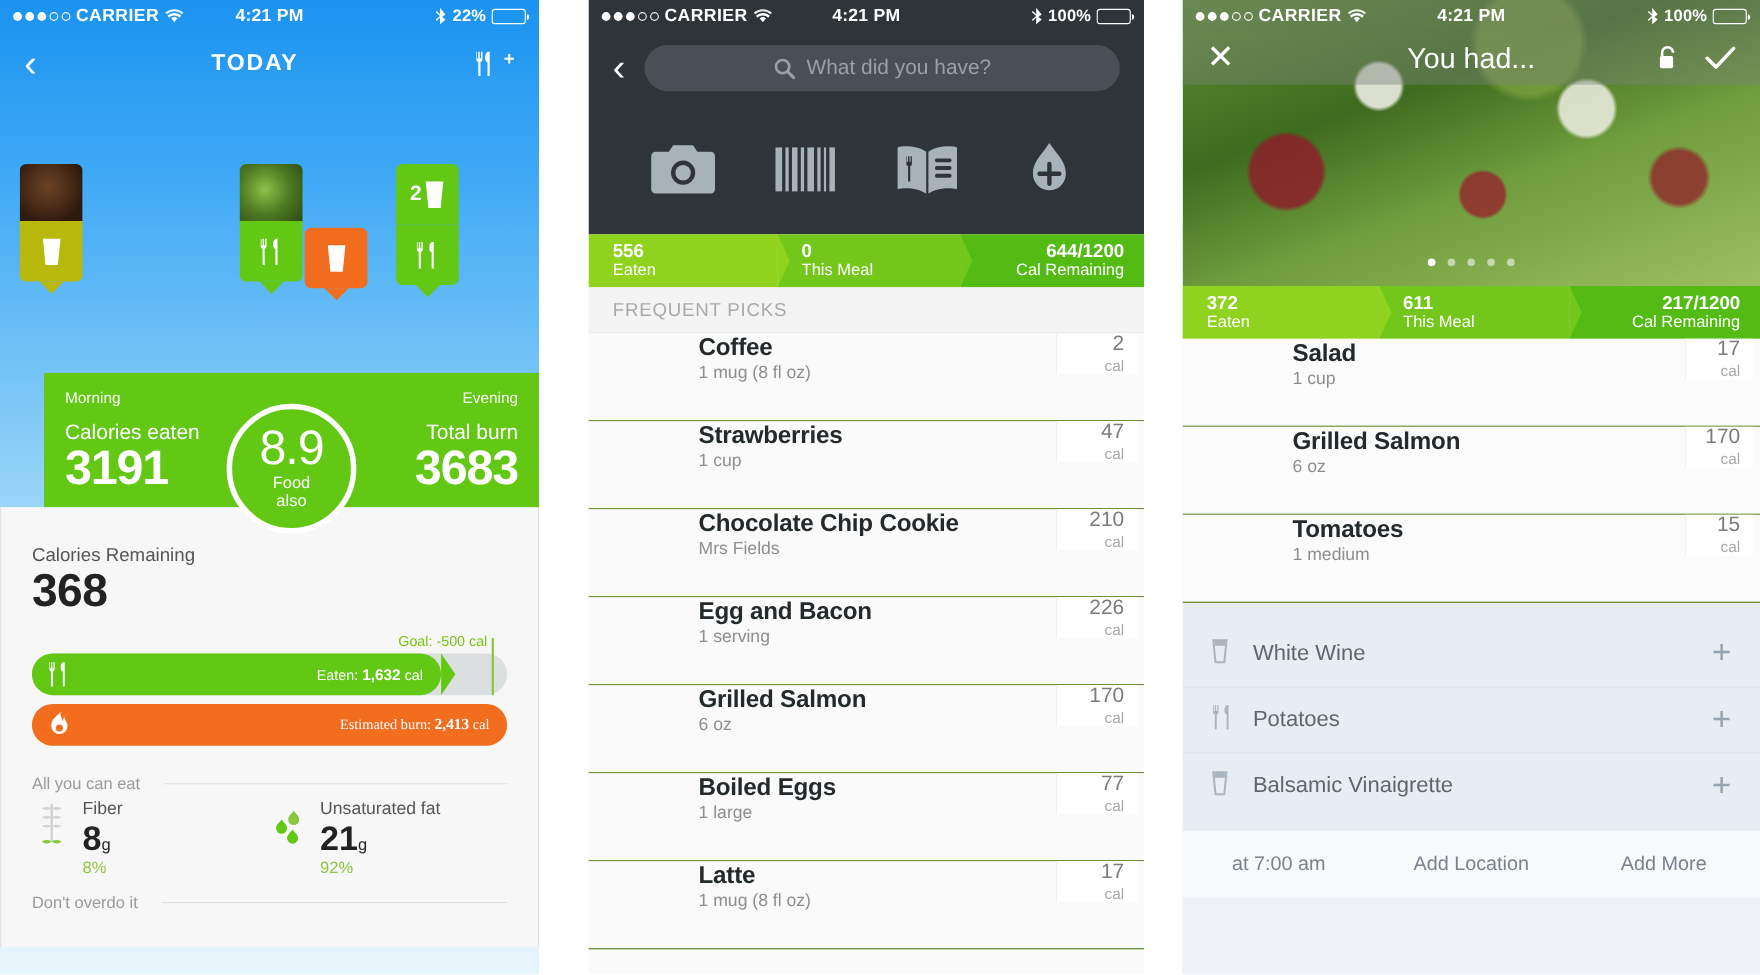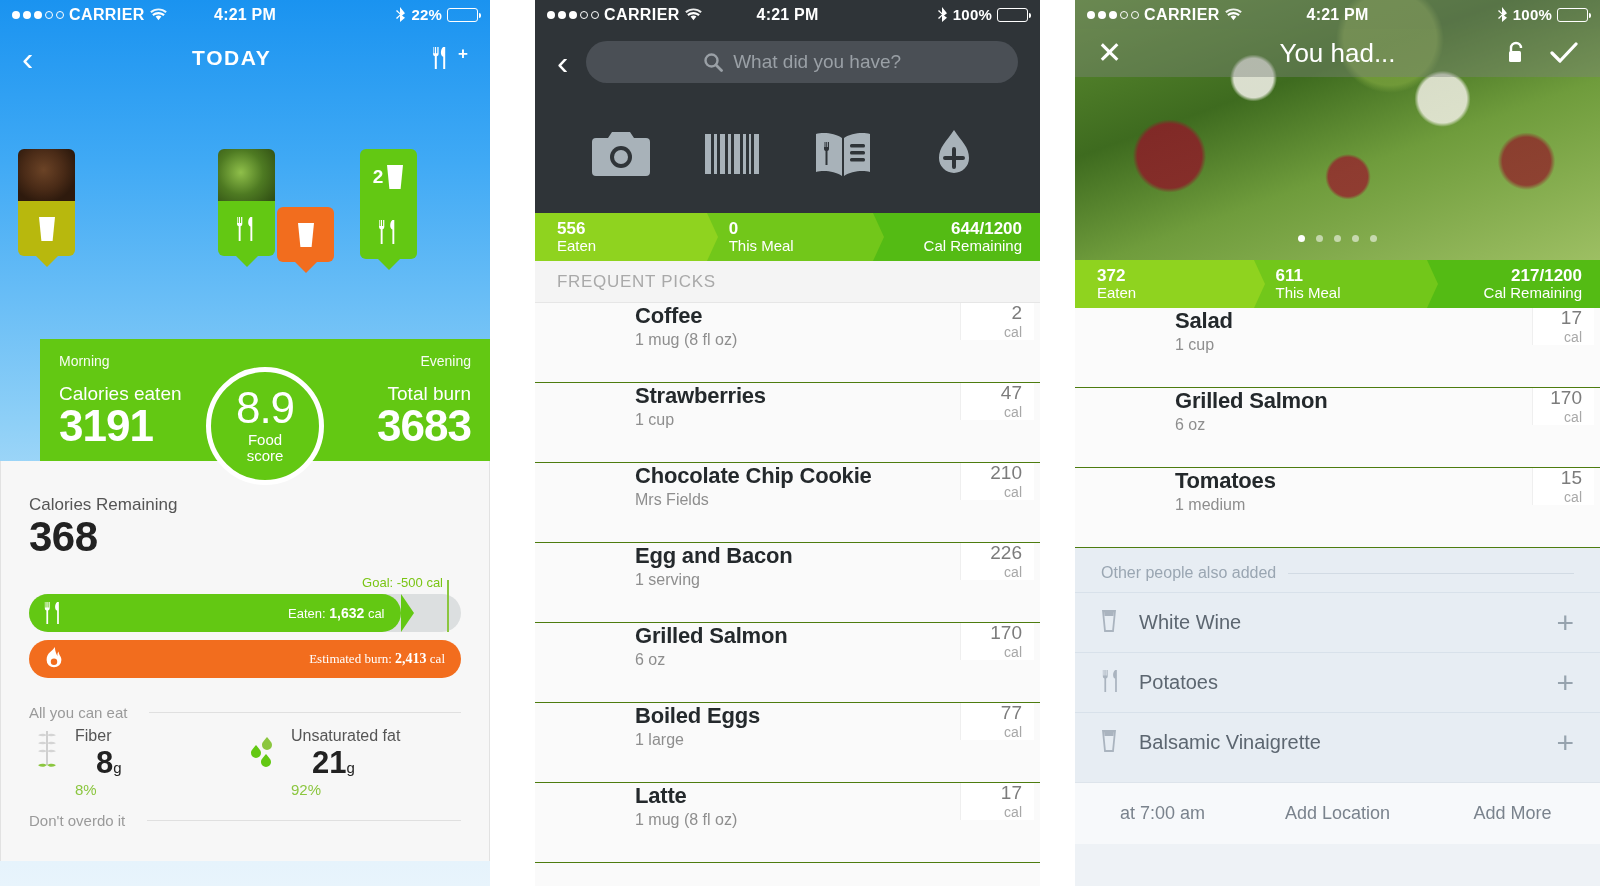--- a/index.html
+++ b/index.html
@@ -89,21 +89,21 @@
   .goal-line { position:absolute; right: 12px; top:-14px; width:2px; height:52px; background:#8bc63f; }
   .bar-arrow { position:absolute; right:-13px; top:0; width:0;height:0;
      border-top:19px solid transparent; border-bottom:19px solid transparent; border-left:13px solid #63c813;}
 
   .nutri-head { font-size: 15px; color:#9a9a9a; display:flex; align-items:center; gap:22px; margin-top: 26px; }
   .nutri-head .rule { flex:1; height:1px; background:#e0e0e0; }
   .nutri-row { display:flex; margin-top: 6px; }
   .nutri { flex:1; display:flex; align-items:flex-start; gap:10px; }
   .nutri .ico { width: 36px; height: 48px; flex:0 0 36px; }
   .nutri-lbl { font-size:16px; color:#555; }
-  .nutri-val { font-size:31px; font-weight:bold; color:#222; line-height:1; margin-top:2px;margin-left:21px;}
+  .nutri-val { font-size:31px; font-weight:bold; color:#222; line-height:1; margin-top:2px;}
   .nutri-val span { font-size:15px; font-weight:normal; }
   .nutri-pct { font-size:15px; color:#8bc63f; margin-top:3px; }
 
   
   .p2 { background:#fafafa; }
   .p2 .dark { background:#2f3438; color:#fff; }
   .p2 .statusbar { color:#fff; }
   .p2-search { height: 66px; display:flex; align-items:center; padding: 0 22px; gap: 18px; }
   .p2-search .chev-back { color:#fff; }
   .searchbox { flex:1; height: 42px; background:#4a4f55; border-radius:21px; display:flex; align-items:center; justify-content:center; gap:10px; color:#9aa0a6; font-size:19px;}
@@ -285,21 +285,21 @@
         <span>Total burn</span>
       </div>
       <div class="gc-row3">
         <span>3191</span>
         <span>3683</span>
       </div>
       <div class="score-circle">
         <div class="score-val">8.9</div>
         <div class="score-lbl">
           <div>Food</div>
-          <div>score</div>
+          <div>also</div>
         </div>
       </div>
     </div>
 
     <div class="whitecard">
       <div class="cal-rem-lbl">Calories Remaining</div>
       <div class="cal-rem-val">368</div>
       <div class="goal-lbl">Goal: -500 cal</div>
 
       <div class="bars">
@@ -681,24 +681,20 @@
         <span class="food-sub">1 medium</span>
       </div>
       <div class="food-cal">
         <span class="fc-num">15</span>
           <span class="fc-unit">cal</span>
       </div>
       <div class="food-flag" style="background:#7ed321"></div>
     </div>
 
     <div class="others">
-      <div class="others-head">
-        <span>Other people also added</span>
-          <span class="rule"></span>
-      </div>
 
       <div class="other-row">
         <span class="other-ico">
           <svg width="16" height="24" viewBox="0 0 16 24">
               <path d="M2 2h12l-2 20H4z" fill="none" stroke="#aab4bf" stroke-width="1.8"></path>
               <path d="M3 2h10l-.5 5h-9z" fill="#aab4bf"></path>
             </svg>
         </span>
         <span class="other-name">White Wine</span>
         <span class="plus">+</span>

